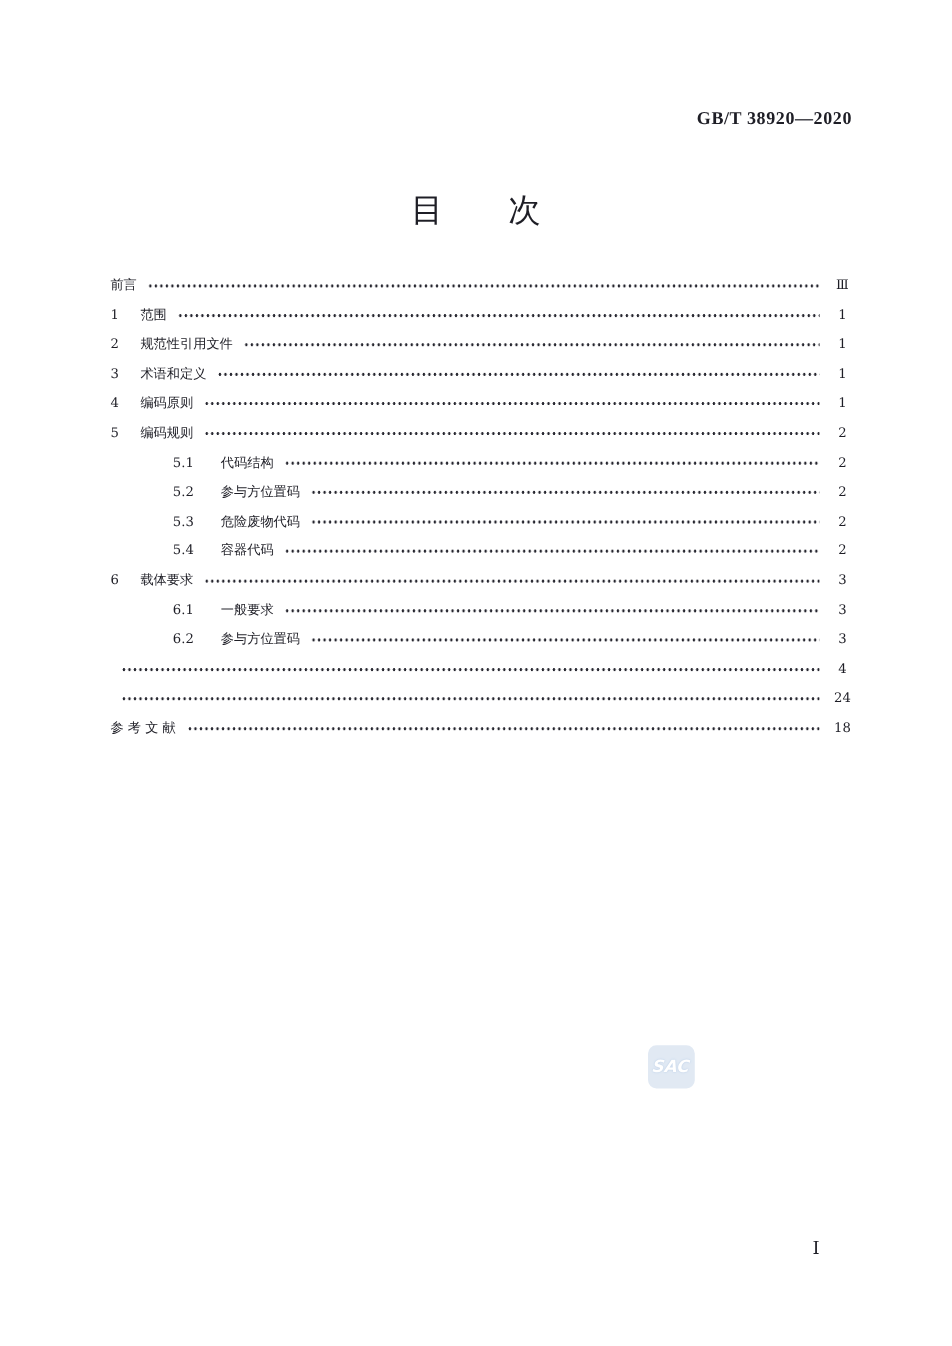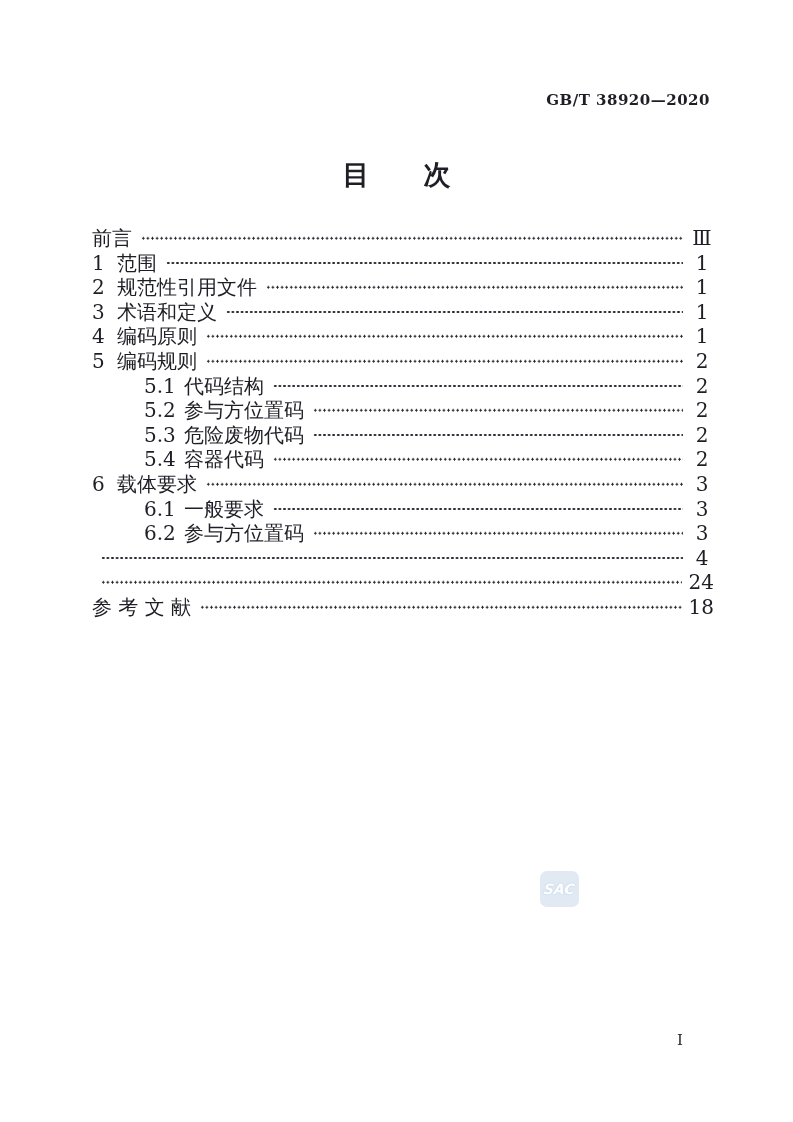--- a/index.html
+++ b/index.html
@@ -17,43 +17,44 @@
     color: #1e1e26;
   }
   .std-number {
     position: absolute;
     top: 91px;
     right: 83px;
     font-size: 15px;
     font-weight: bold;
     letter-spacing: 0.5px;
     white-space: pre;
+    font-family: Liberation Serif, serif;
   }
   .doc-title {
     position: absolute;
     top: 157px;
     left: 0;
     right: 0;
     text-align: center;
     font-family: "DejaVu Sans", "Liberation Sans", sans-serif;
     font-size: 27px;
-    font-weight: bold;
+    font-weight: normal;
     white-space: pre;
   }
   .toc {
     position: absolute;
     left: 92px;
     top: 226px;
     width: 622px;
   }
   .toc-row {
     display: flex;
     align-items: center;
     height: 24.6px;
-    font-size: 20px;
+    font-size: 11px;
     line-height: 24.6px;
   }
   .toc-row .num {
     min-width: 25px;
     white-space: pre;
   }
   .toc-row.indent {
     padding-left: 18px;
   }
   .toc-row.indent .num {

